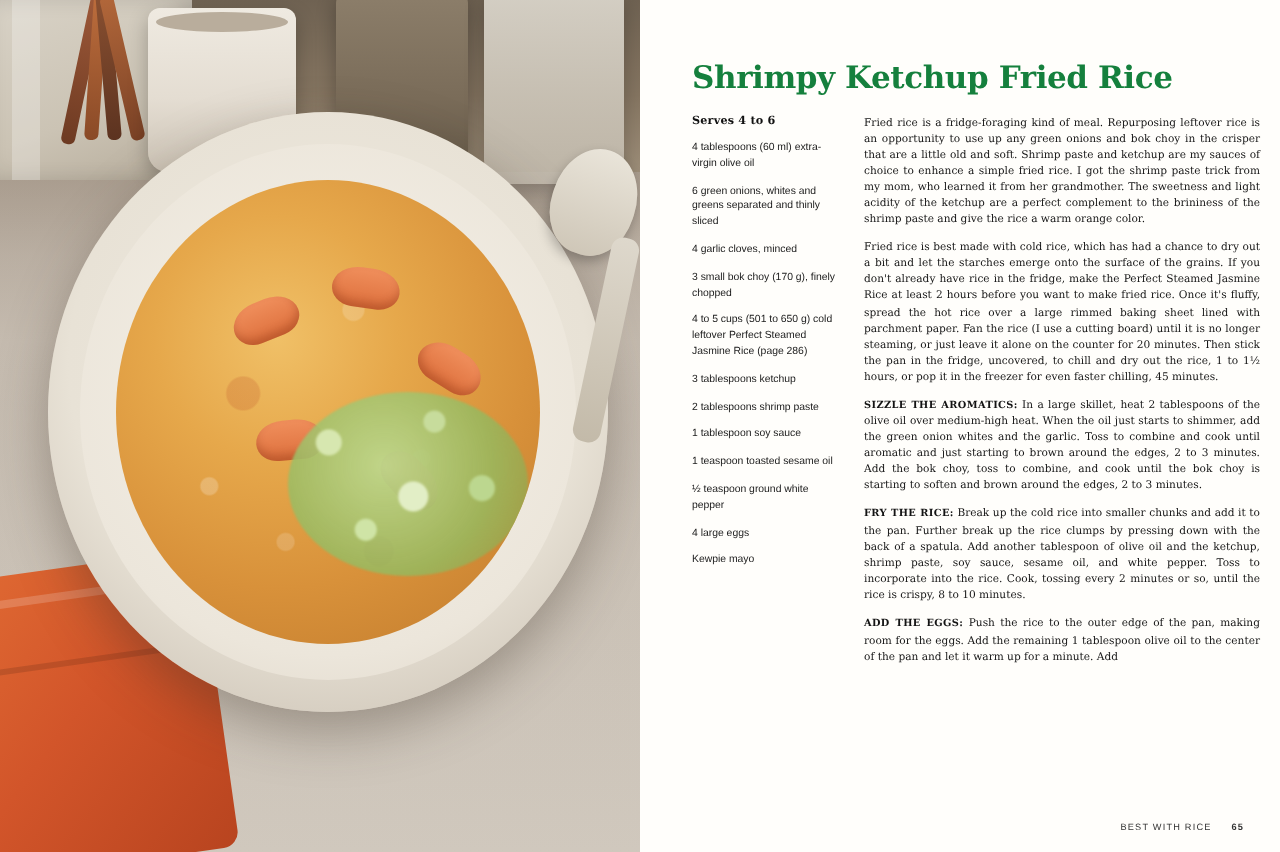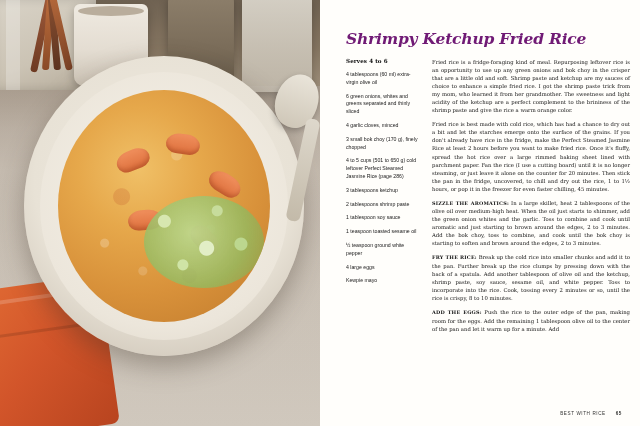--- a/index.html
+++ b/index.html
@@ -219,24 +219,23 @@
     background: #fffefb;
     padding: 0;
   }
   .recipe-title {
     position: absolute;
     left: 26px;
     top: 30px;
     width: 280px;
     font-family: "DejaVu Serif", serif;
     font-weight: bold;
-    font-style: italic;
     font-size: 15.5px;
     letter-spacing: -0.2px;
-    color: #701a75;
+    color: #15803d;
     line-height: 1.1;
   }
   .cols {
     position: absolute;
     left: 26px;
     top: 58px;
     width: 284px;
     display: flex;
     gap: 12px;
   }

